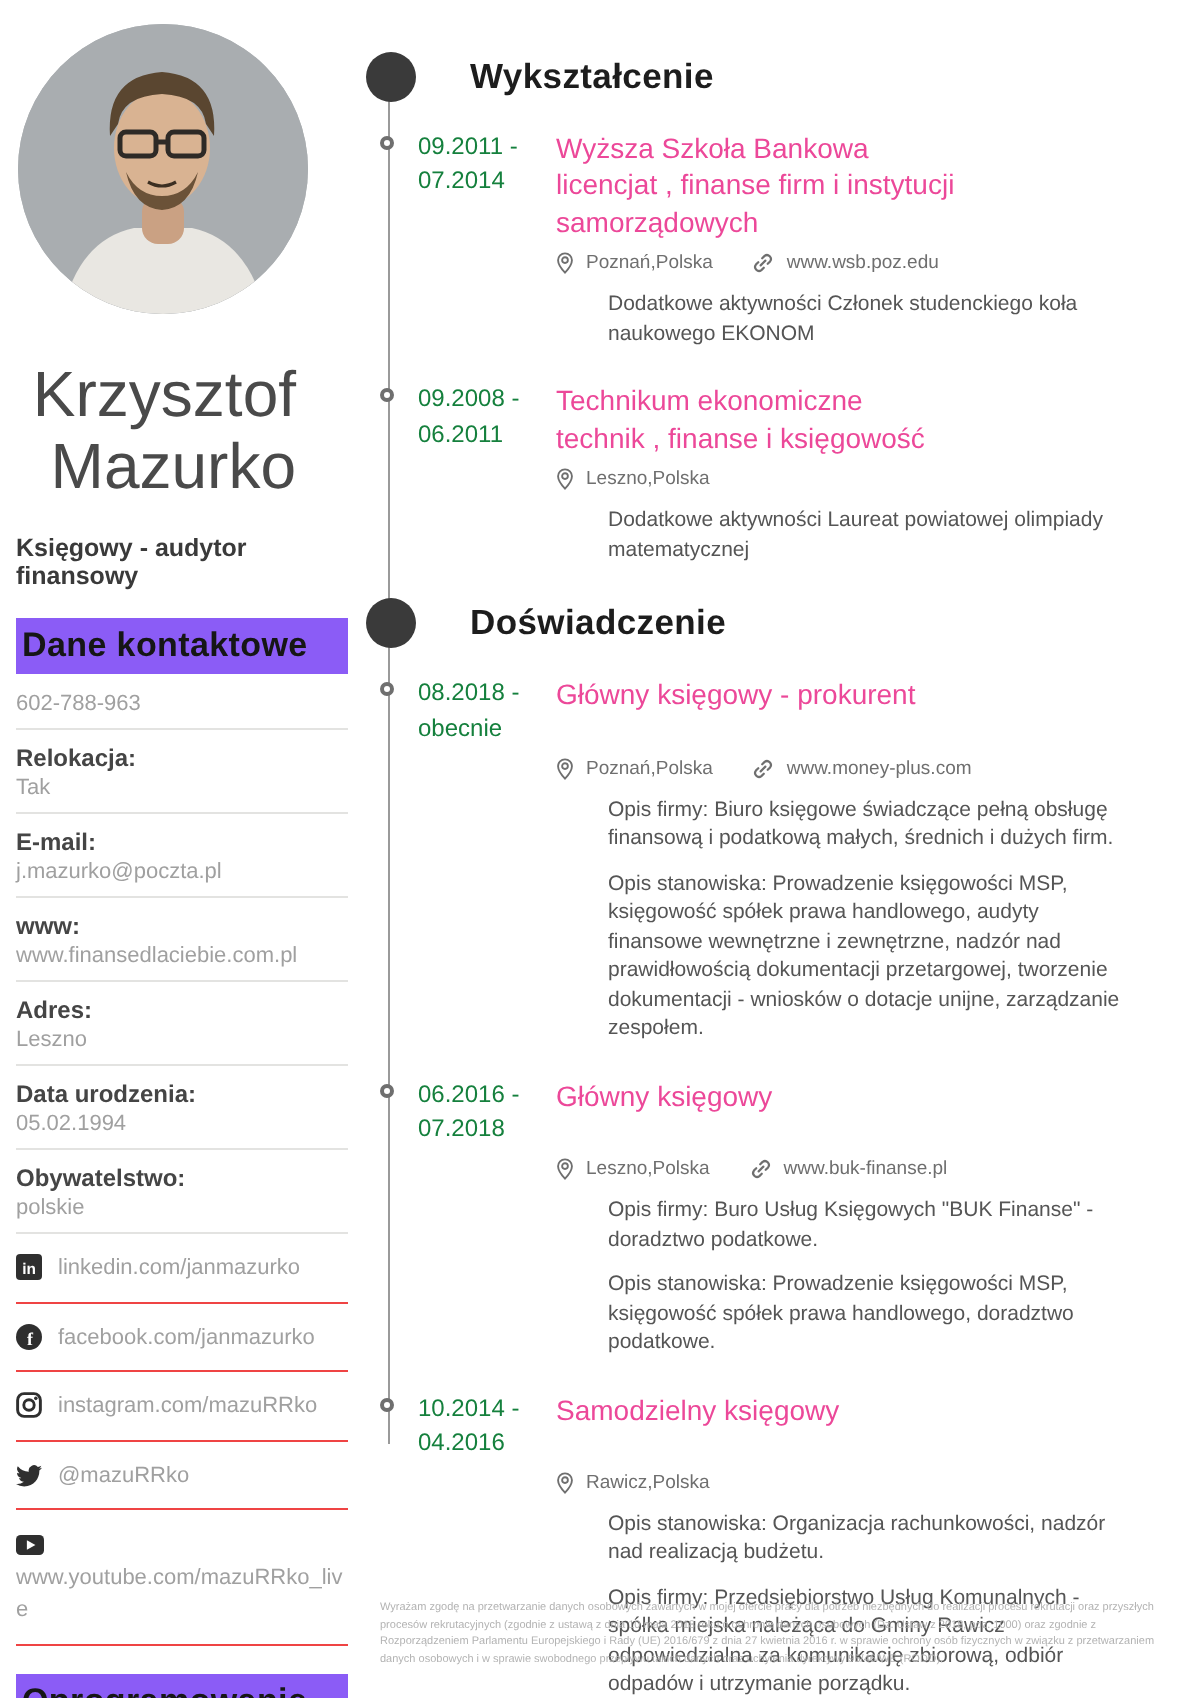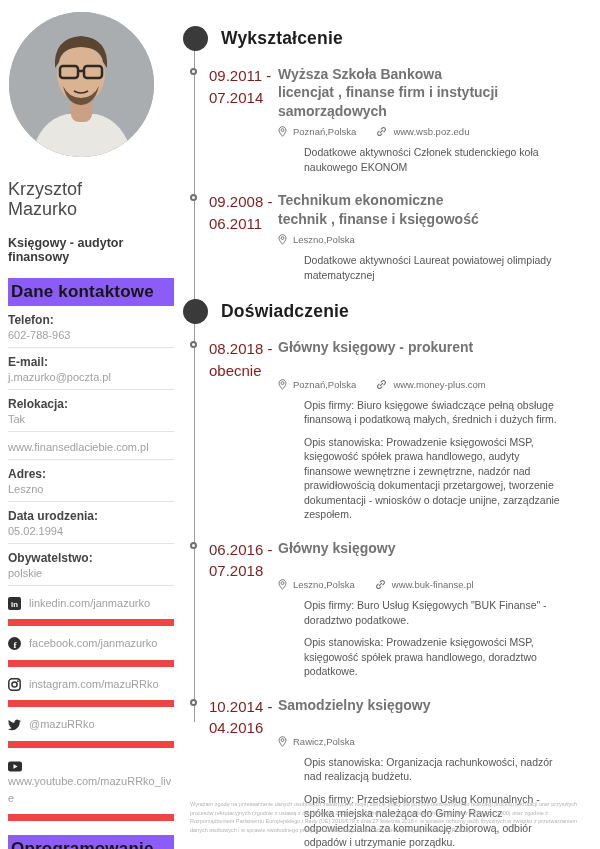--- a/index.html
+++ b/index.html
@@ -3,41 +3,41 @@
 <meta charset="utf-8">
 <style>
   * { margin:0; padding:0; box-sizing:border-box; }
   html,body { width:600px; height:849px; }
   body { font-family:"Liberation Sans", sans-serif; background:#ffffff; position:relative; overflow:hidden; color:#333; }
 
   
   .sidebar { position:absolute; left:0; top:0; width:180px; padding:12px 6px 0 8px; }
   .photo-wrap { width:145px; height:145px; border-radius:50%; overflow:hidden; margin-left:1px; background:#aeb2b5; }
   .photo-wrap svg { display:block; }
-  .person-name { margin-top:22px; font-size:18px; line-height:1.13; font-weight:400; color:#4a4a4a; width:140px; }
+  .person-name { margin-top:22px; font-size:32px; line-height:1.13; font-weight:400; color:#4a4a4a; width:140px;text-align:right; }
   .person-title { margin-top:16px; font-size:12.5px; font-weight:700; color:#3a3a3a; }
   .side-bar-header { margin-top:14px; background:#8b5cf6; padding:4px 6px 4px 3px; font-size:17px; font-weight:800; color:#161616; letter-spacing:.2px; width:166px; }
   .contact-item { padding:7px 0 6px 0; border-bottom:1px solid #e3e3e1; }
   .contact-label { font-size:12px; font-weight:600; color:#454545; }
   .contact-value { font-size:11px; color:#a0a0a0; margin-top:2px; word-wrap:break-word; width:160px; }
-  .social-item { padding:9px 0 8px 0; border-bottom:7px solid #ef4444; font-size:11px; color:#a0a0a0; line-height:1.5; width:166px; overflow-wrap:anywhere; }
+  .social-item { padding:9px 0 8px 0; border-bottom:1px solid #ef4444; font-size:11px; color:#a0a0a0; line-height:1.5; width:166px; overflow-wrap:anywhere; }
   .social-item svg { vertical-align:-3px; margin-right:8px; }
 
   
   .main { position:absolute; left:183px; top:0; width:400px; }
   .rail { position:absolute; left:11px; top:40px; height:682px; width:1px; background:#9a9a9a; }
-  .section-header { display:flex; align-items:center; gap:13px; position:relative; margin-bottom:14px; }
+  .section-header { display:flex; align-items:center; gap:27px; position:relative; margin-bottom:14px; }
   .section-dot { width:25px; height:25px; border-radius:50%; background:#3a3a3a; flex:0 0 auto; }
   .section-title { font-size:17.5px; font-weight:800; color:#1d1d1d; letter-spacing:.2px; }
   .sec-1 { padding-top:26px; }
   .entry { display:flex; position:relative; margin-bottom:17px; }
   .marker { position:absolute; left:6.5px; top:3px; width:7px; height:7px; border:2px solid #6f6f6f; border-radius:50%; background:#ffffff; }
-  .entry-date { flex:0 0 95px; padding-left:26px; font-size:15px; color:#7f1d1d; line-height:1.45; }
+  .entry-date { flex:0 0 95px; padding-left:26px; font-size:12px; color:#15803d; line-height:1.45; }
   .entry-body { flex:1; padding-right:18px; }
-  .entry-title { font-size:14px; font-weight:700; color:#737373; line-height:1.32; }
+  .entry-title { font-size:14px; font-weight:400; color:#ec4899; line-height:1.32; }
   .meta-row { margin-top:6px; font-size:9.5px; color:#6f6f6f; display:flex; align-items:flex-end; gap:6px; }
   .meta-row svg { flex:0 0 auto; }
   .meta-gap { width:8px; }
   .entry-para { margin-top:8px; font-size:10.5px; color:#555555; line-height:1.38;margin-left:26px; }
   .exp-spacer { height:16px; }
 
   .footer-note { position:absolute; left:190px; top:800px; width:392px; font-size:5.5px; line-height:1.55; color:#b3b3b3; }
 </style>
 </head>
 <body>
@@ -66,32 +66,32 @@
     </svg>
   </div>
 
   <div class="person-name">Krzysztof Mazurko</div>
   <div class="person-title">Księgowy - audytor finansowy</div>
 
   <div class="side-bar-header">Dane kontaktowe</div>
 
   <div>
     <div class="contact-item">
-      <div class="contact-label">Telefon:</div>
       <div class="contact-value">602-788-963</div>
+    </div>
+    <div class="contact-item">
+      <div class="contact-label">Relokacja:</div>
+      <div class="contact-value">Tak</div>
     </div>
     <div class="contact-item">
       <div class="contact-label">E-mail:</div>
       <div class="contact-value">j.mazurko@poczta.pl</div>
     </div>
     <div class="contact-item">
-      <div class="contact-label">Relokacja:</div>
-      <div class="contact-value">Tak</div>
-    </div>
-    <div class="contact-item">
+      <div class="contact-label">www:</div>
       <div class="contact-value">www.finansedlaciebie.com.pl</div>
     </div>
     <div class="contact-item">
       <div class="contact-label">Adres:</div>
       <div class="contact-value">Leszno</div>
     </div>
     <div class="contact-item">
       <div class="contact-label">Data urodzenia:</div>
       <div class="contact-value">05.02.1994</div>
     </div>

